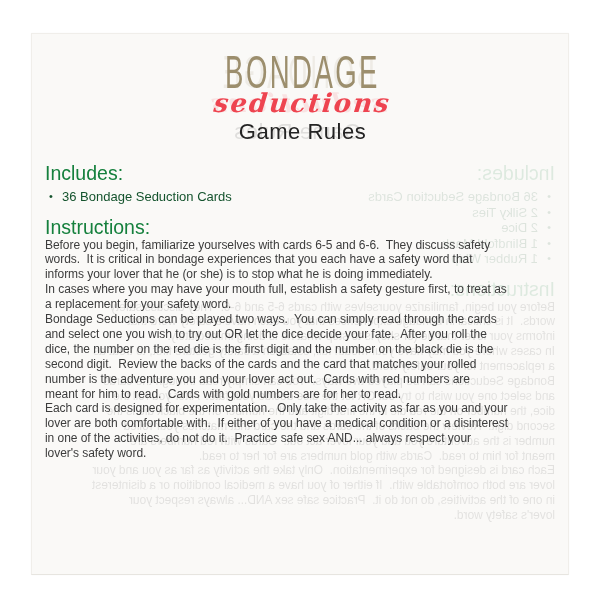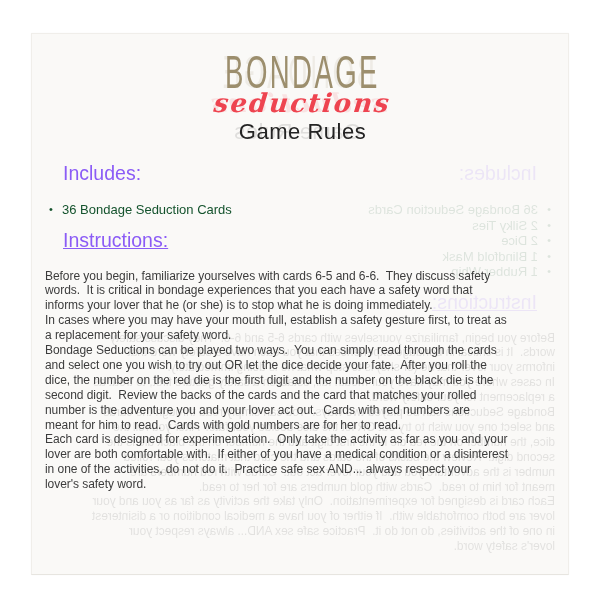--- a/index.html
+++ b/index.html
@@ -33,24 +33,24 @@
     font-family:"DejaVu Serif", serif; font-style:italic; font-weight:bold;
     font-size:26px; line-height:24px; letter-spacing:2px;
     color:#ee4450; margin-top:-2px; transform:skewX(-6deg);
   }
   .subtitle {
     font-size:22px; line-height:25px; font-weight:400; letter-spacing:0.5px;
     color:#242424; margin:4px 0 0 0;
   }
   .red-heading {
     font-size:19.5px; line-height:22px; font-weight:400;
-    color:#8b5cf6; margin:18px;
+    color:#15803d; margin:0;
   }
   .includes-heading { margin-top:18px; }
-  .instructions-heading { margin-top:11px;text-decoration:underline; }
+  .instructions-heading { margin-top:11px; }
   ul.includes-list {
     list-style:none; margin:5px 0 0 0; padding:0 0 0 4px;
     font-size:13px; line-height:15.5px; color:#14532d;
   }
   ul.includes-list .bullet {
     display:inline-block; width:13px; font-size:11px; vertical-align:1px;
   }
   p.body {
     font-size:12px; line-height:14.9px; letter-spacing:-0.05px;
     color:#3c3c3c; white-space:pre; margin:0;

